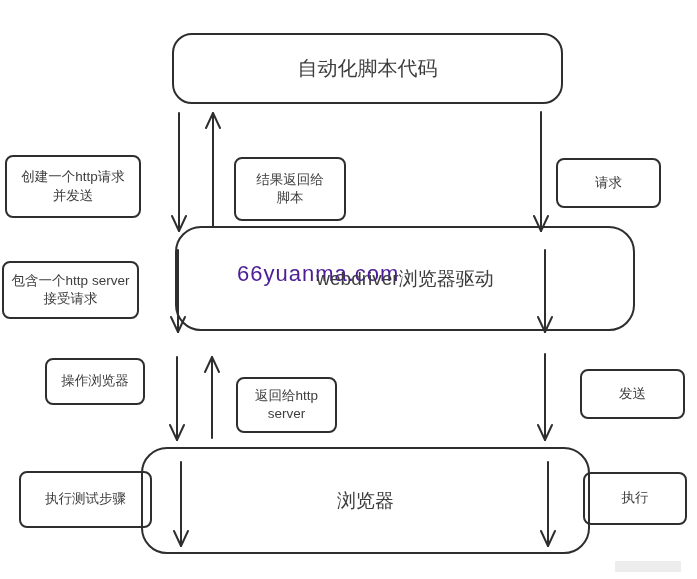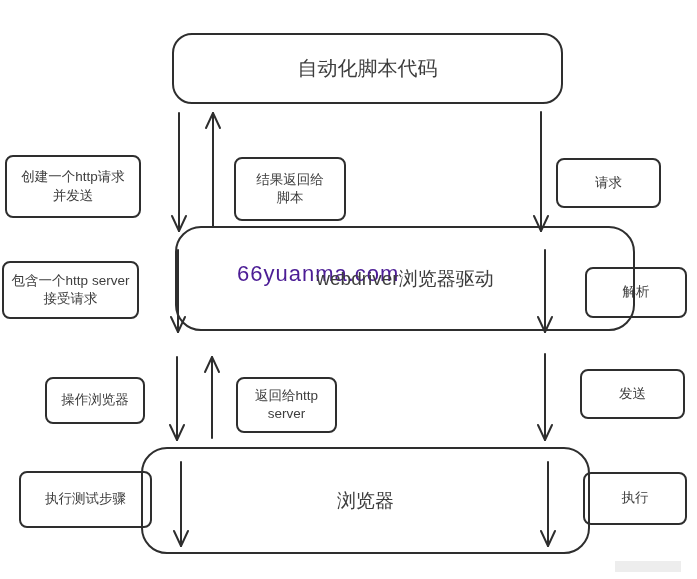--- a/index.html
+++ b/index.html
@@ -54,33 +54,32 @@
 
   <div class="watermark" style="left:237px;top:261px;z-index:1;">66yuanma.com</div>
   <div class="wm-remnant" style="left:615px;top:561px;width:66px;height:11px;"></div>
 
   <div class="node small" style="left:5px;top:155px;width:136px;height:63px;">创建一个http请求
 并发送</div>
 
   <div class="node small" style="left:2px;top:261px;width:137px;height:58px;">包含一个http server
 接受请求</div>
 
-  <div class="node small" style="left:45px;top:377px;width:100px;height:47px;">操作浏览器</div>
+  <div class="node small" style="left:45px;top:358px;width:100px;height:47px;">操作浏览器</div>
 
   <div class="node small" style="left:234px;top:157px;width:112px;height:64px;">结果返回给
 脚本</div>
 
   <div class="node small" style="left:19px;top:471px;width:133px;height:57px;">执行测试步骤</div>
 
   <div class="node small" style="left:236px;top:377px;width:101px;height:56px;">返回给http
 server</div>
 
   <div class="node small" style="left:556px;top:158px;width:105px;height:50px;">请求</div>
 
-  <div class="node small" style="left:585px;top:267px;width:102px;height:51px;">解析</div>
 
   <div class="node small" style="left:580px;top:369px;width:105px;height:50px;">发送</div>
 
   <div class="node small" style="left:583px;top:472px;width:104px;height:53px;">执行</div>
 
   <svg id="arrow-layer" width="697" height="579" viewBox="0 0 697 579">
 
     <g>
       <line class="arrow" x1="179" y1="113" x2="179" y2="231"></line>
       <polyline class="arrow" points="172,216 179,231 186,216"></polyline>

